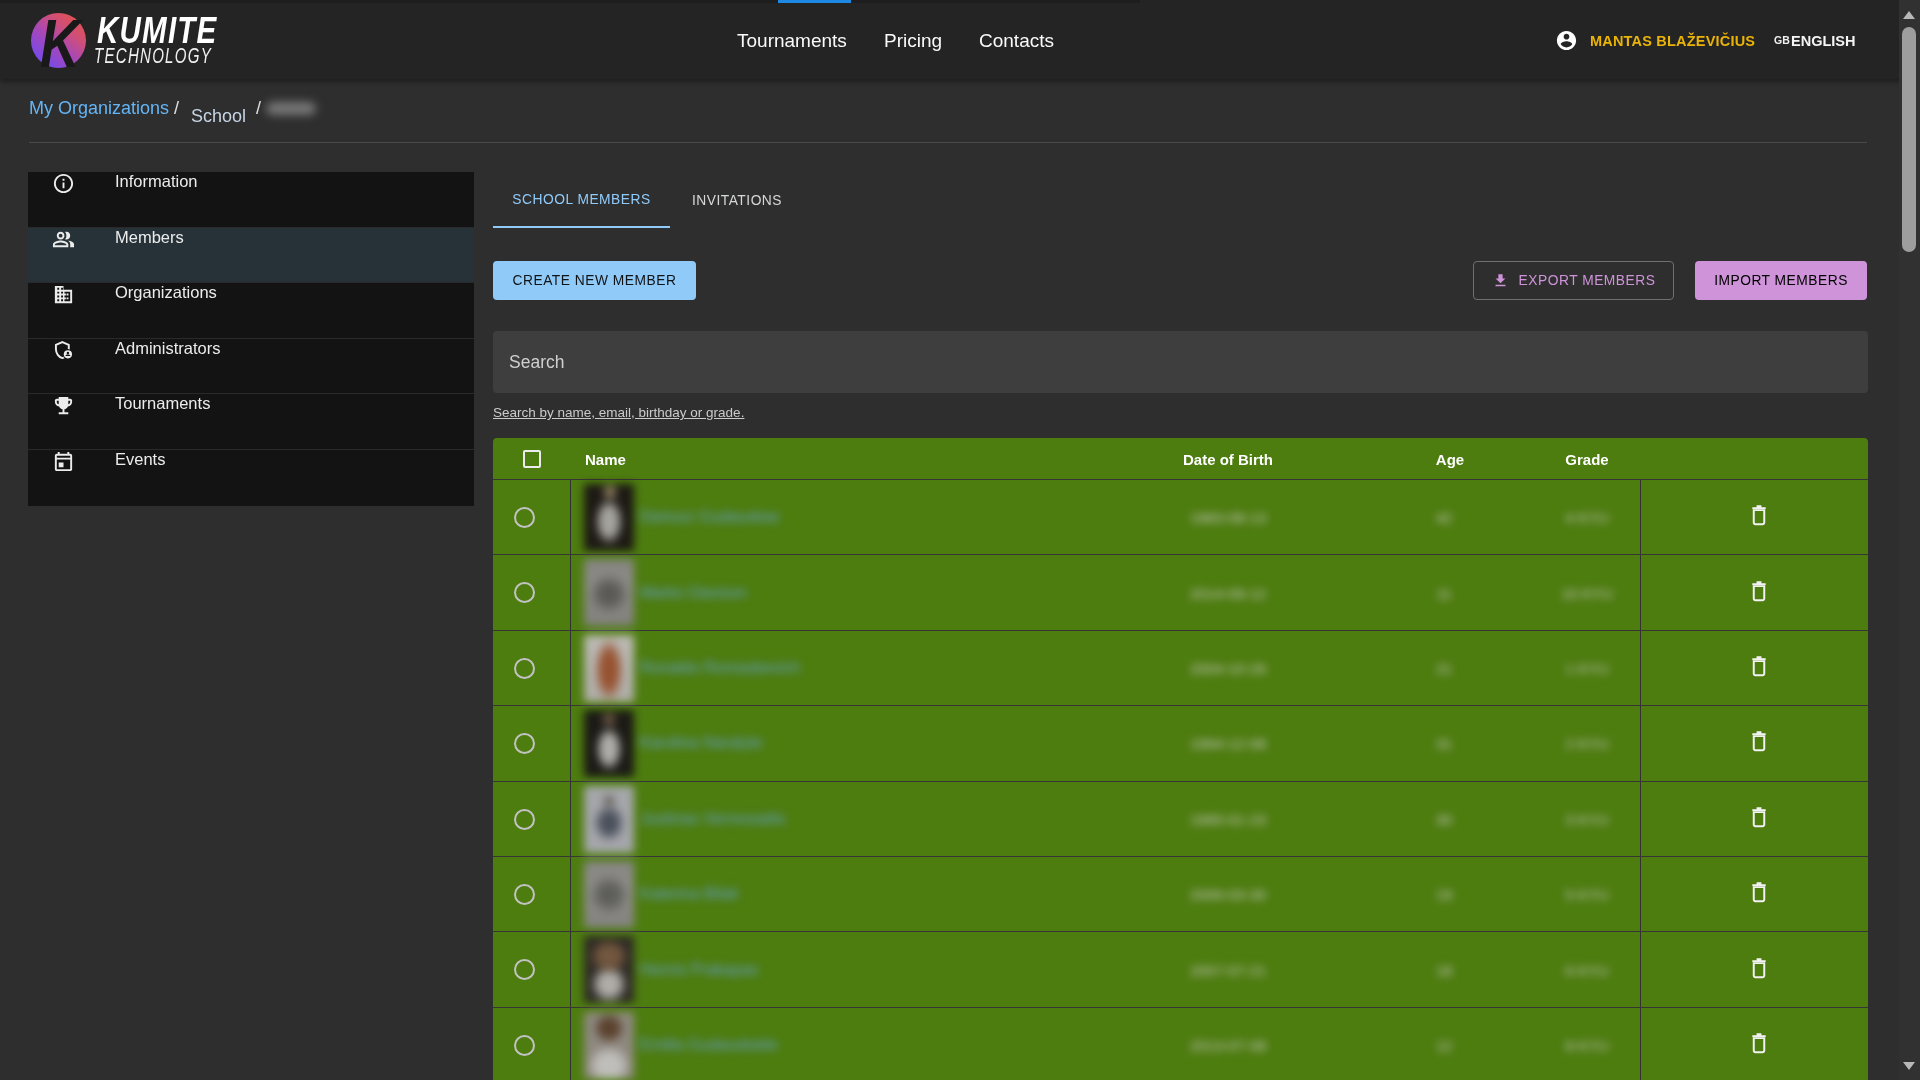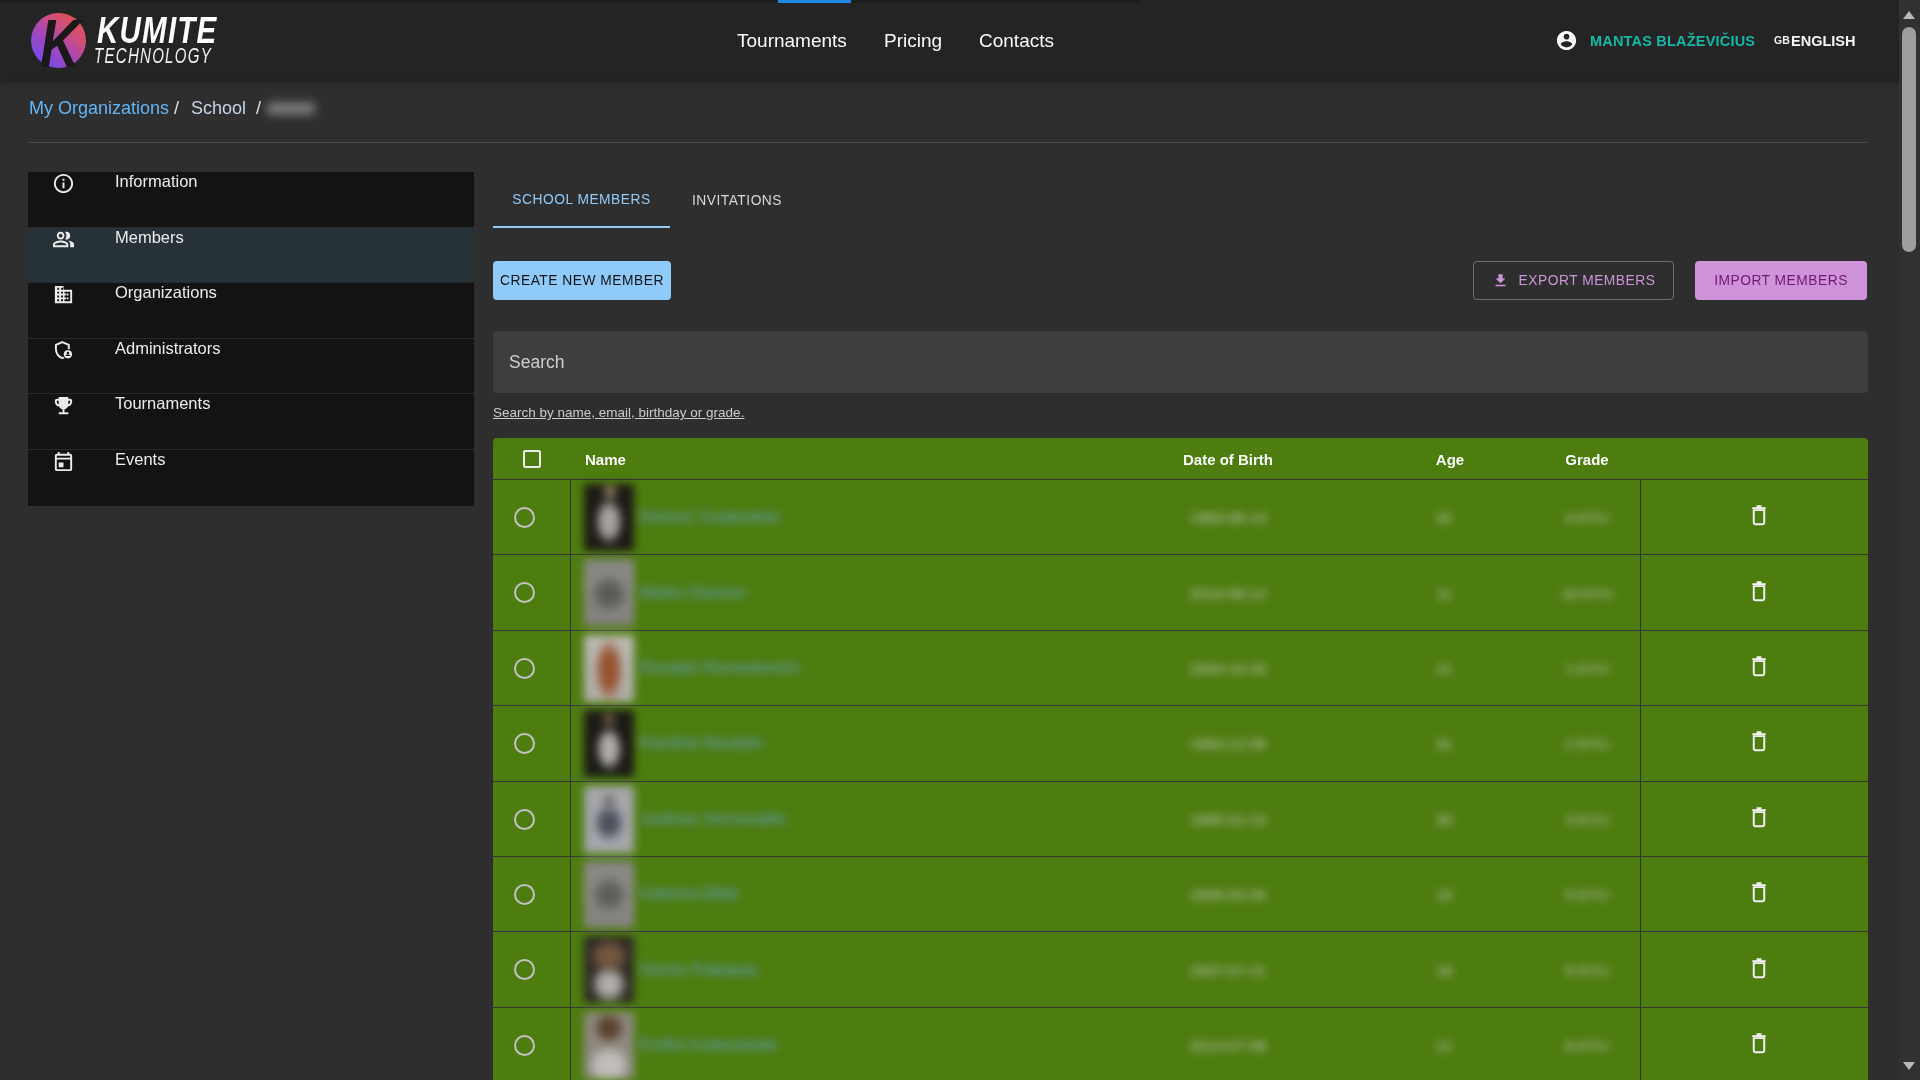--- a/index.html
+++ b/index.html
@@ -8,29 +8,29 @@
 
 #appbar { position:absolute; left:0; top:0; width:1920px; height:79px; background:#242424;
   box-shadow:0 3px 5px rgba(0,0,0,0.35); z-index:5; }
 #bluebar { position:absolute; left:778px; top:0; width:73px; height:3px; background:#1e88e5; z-index:9; }
 #progtrack { position:absolute; left:0; top:0; width:1140px; height:3px; background:#1e1e1e; z-index:8; }
 #logotext1 { position:absolute; left:97px; top:10px; color:#fff; font-size:36px; font-weight:bold;
   font-style:italic; letter-spacing:1.5px; transform:scaleX(0.82); transform-origin:left; }
 #logotext2 { position:absolute; left:94px; top:44px; color:#f0f0f0; font-size:21.5px;
   font-style:italic; letter-spacing:1.8px; transform:scaleX(0.70); transform-origin:left; }
 .navlink { position:absolute; top:30px; color:#fafafa; font-size:19px; }
-#acctname { position:absolute; left:1590px; top:33px; color:#14b8a6; font-size:14.5px; font-weight:bold; letter-spacing:0.2px;}
+#acctname { position:absolute; left:1590px; top:33px; color:#eab308; font-size:14.5px; font-weight:bold; letter-spacing:0.2px;}
 #gb { position:absolute; left:1774px; top:34px; color:#f0f0f0; font-size:10.5px; font-weight:bold; }
 #english { position:absolute; left:1791px; top:33px; color:#f5f5f5; font-size:14.5px; font-weight:bold; }
 
 #crumbs { position:absolute; left:0; top:98px; font-size:18px; color:#e0e0e0; height:22px; width:400px;}
 #crumbs span { position:absolute; top:0; }
 #crumbs .b1 { color:#64b5f6; left:29px; }
 #crumbs .s1 { left:174px; }
-#crumbs .b2 { color:#c6d4e4; left:191px; }
+#crumbs .b2 { color:#c6d4e4; left:191px;margin-top:8px; }
 #crumbs .s2 { left:256px; }
 #crumbs .blob { left:266px; top:4px; width:50px; height:13px; background:#787878;
   border-radius:7px; filter:blur(5px); }
 #hr1 { position:absolute; left:29px; top:142px; width:1838px; height:1px; background:#4a4a4a; }
 
 #sidebar { position:absolute; left:28px; top:172px; width:446px; }
 .sitem { height:55.6px; background:#131313; display:flex; align-items:flex-start;
   padding-left:24px; border-bottom:1px solid #2a2a2a; }
 .sitem:last-child { border-bottom:none; }
 .sitem.sel { background:#263238; }
@@ -38,24 +38,24 @@
 .sitem span { margin-left:40px; color:#ececec; font-size:16.5px; }
 
 #content { position:absolute; left:493px; top:172px; width:1375px; }
 #tabs { position:absolute; left:0; top:0; height:56px; display:flex; }
 .tab { height:56px; display:flex; align-items:center; justify-content:center;
   font-size:13.8px; font-weight:500; letter-spacing:0.5px; }
 #tab1 { width:177px; color:#90caf9; border-bottom:2px solid #90caf9; }
 #tab2 { width:134px; color:#d5d7d9; }
 .btn { position:absolute; top:89px; height:39px; border-radius:4px; display:flex;
   align-items:center; justify-content:center; font-size:13.8px; font-weight:500; letter-spacing:0.5px; }
-#btn-create { left:0; width:178px; background:#90caf9; color:#101417; }
+#btn-create { left:0; width:203px; background:#90caf9; color:#101417; }
 #btn-export { left:980px; width:201px; border:1px solid #6f6f6f; color:#ce93d8; }
 #btn-export svg { margin-right:10px; }
-#btn-import { left:1202px; width:172px; background:#ce93d8; color:#701a75; }
+#btn-import { left:1202px; width:172px; background:#ce93d8; color:#000000; }
 #search { position:absolute; left:0; top:159px; width:1375px; height:62px; background:#3e3e3e;
   border-radius:4px; line-height:62px; padding-left:16px; color:#cfcfcf; font-size:17.5px; }
 #hint { position:absolute; left:0; top:233px; color:#cbcbcb; font-size:13.5px;text-decoration:underline; }
 
 #table { position:absolute; left:0; top:266px; width:1375px; height:643px; background:#4d7c0f;
   border-radius:4px 4px 0 0; overflow:hidden; }
 #thead { position:relative; height:42px; border-bottom:1px solid #363636; }
 #thead .cb { position:absolute; left:30px; top:12px; width:18px; height:18px;
   border:2px solid #ececec; border-radius:2px; }
 #thead .hname { position:absolute; left:92px; top:13px; color:#fff; font-size:15px; font-weight:bold; }

